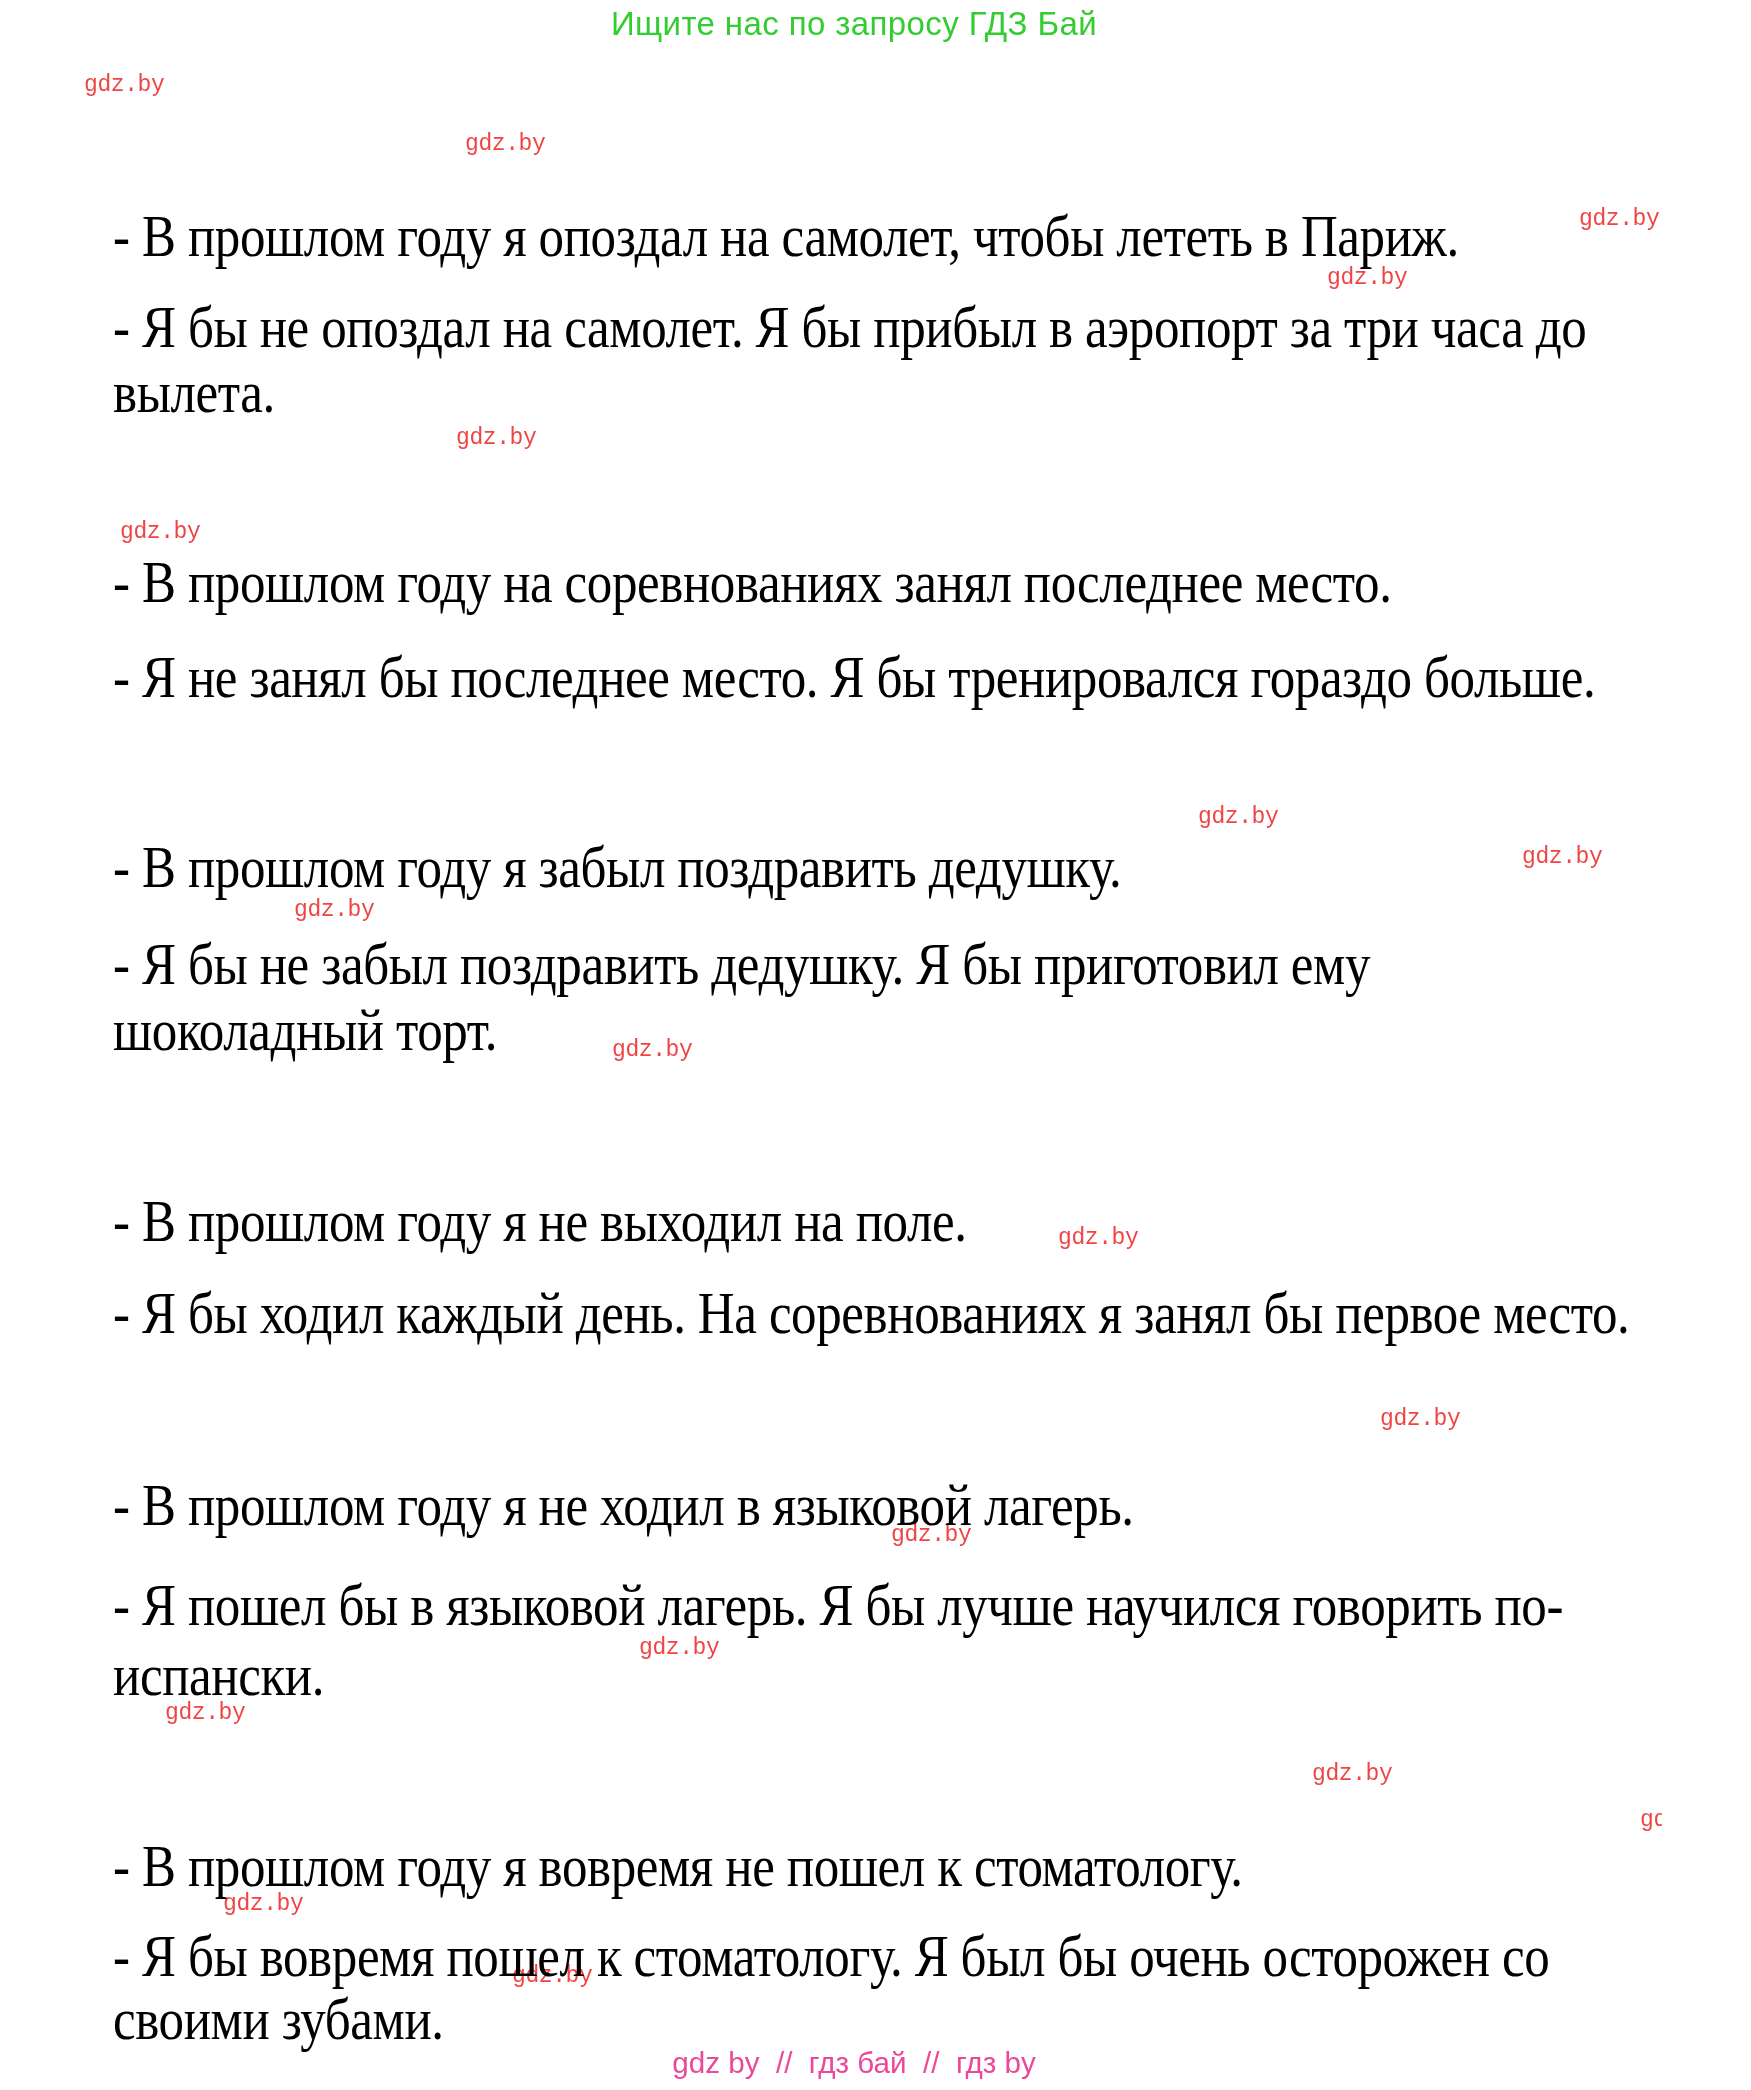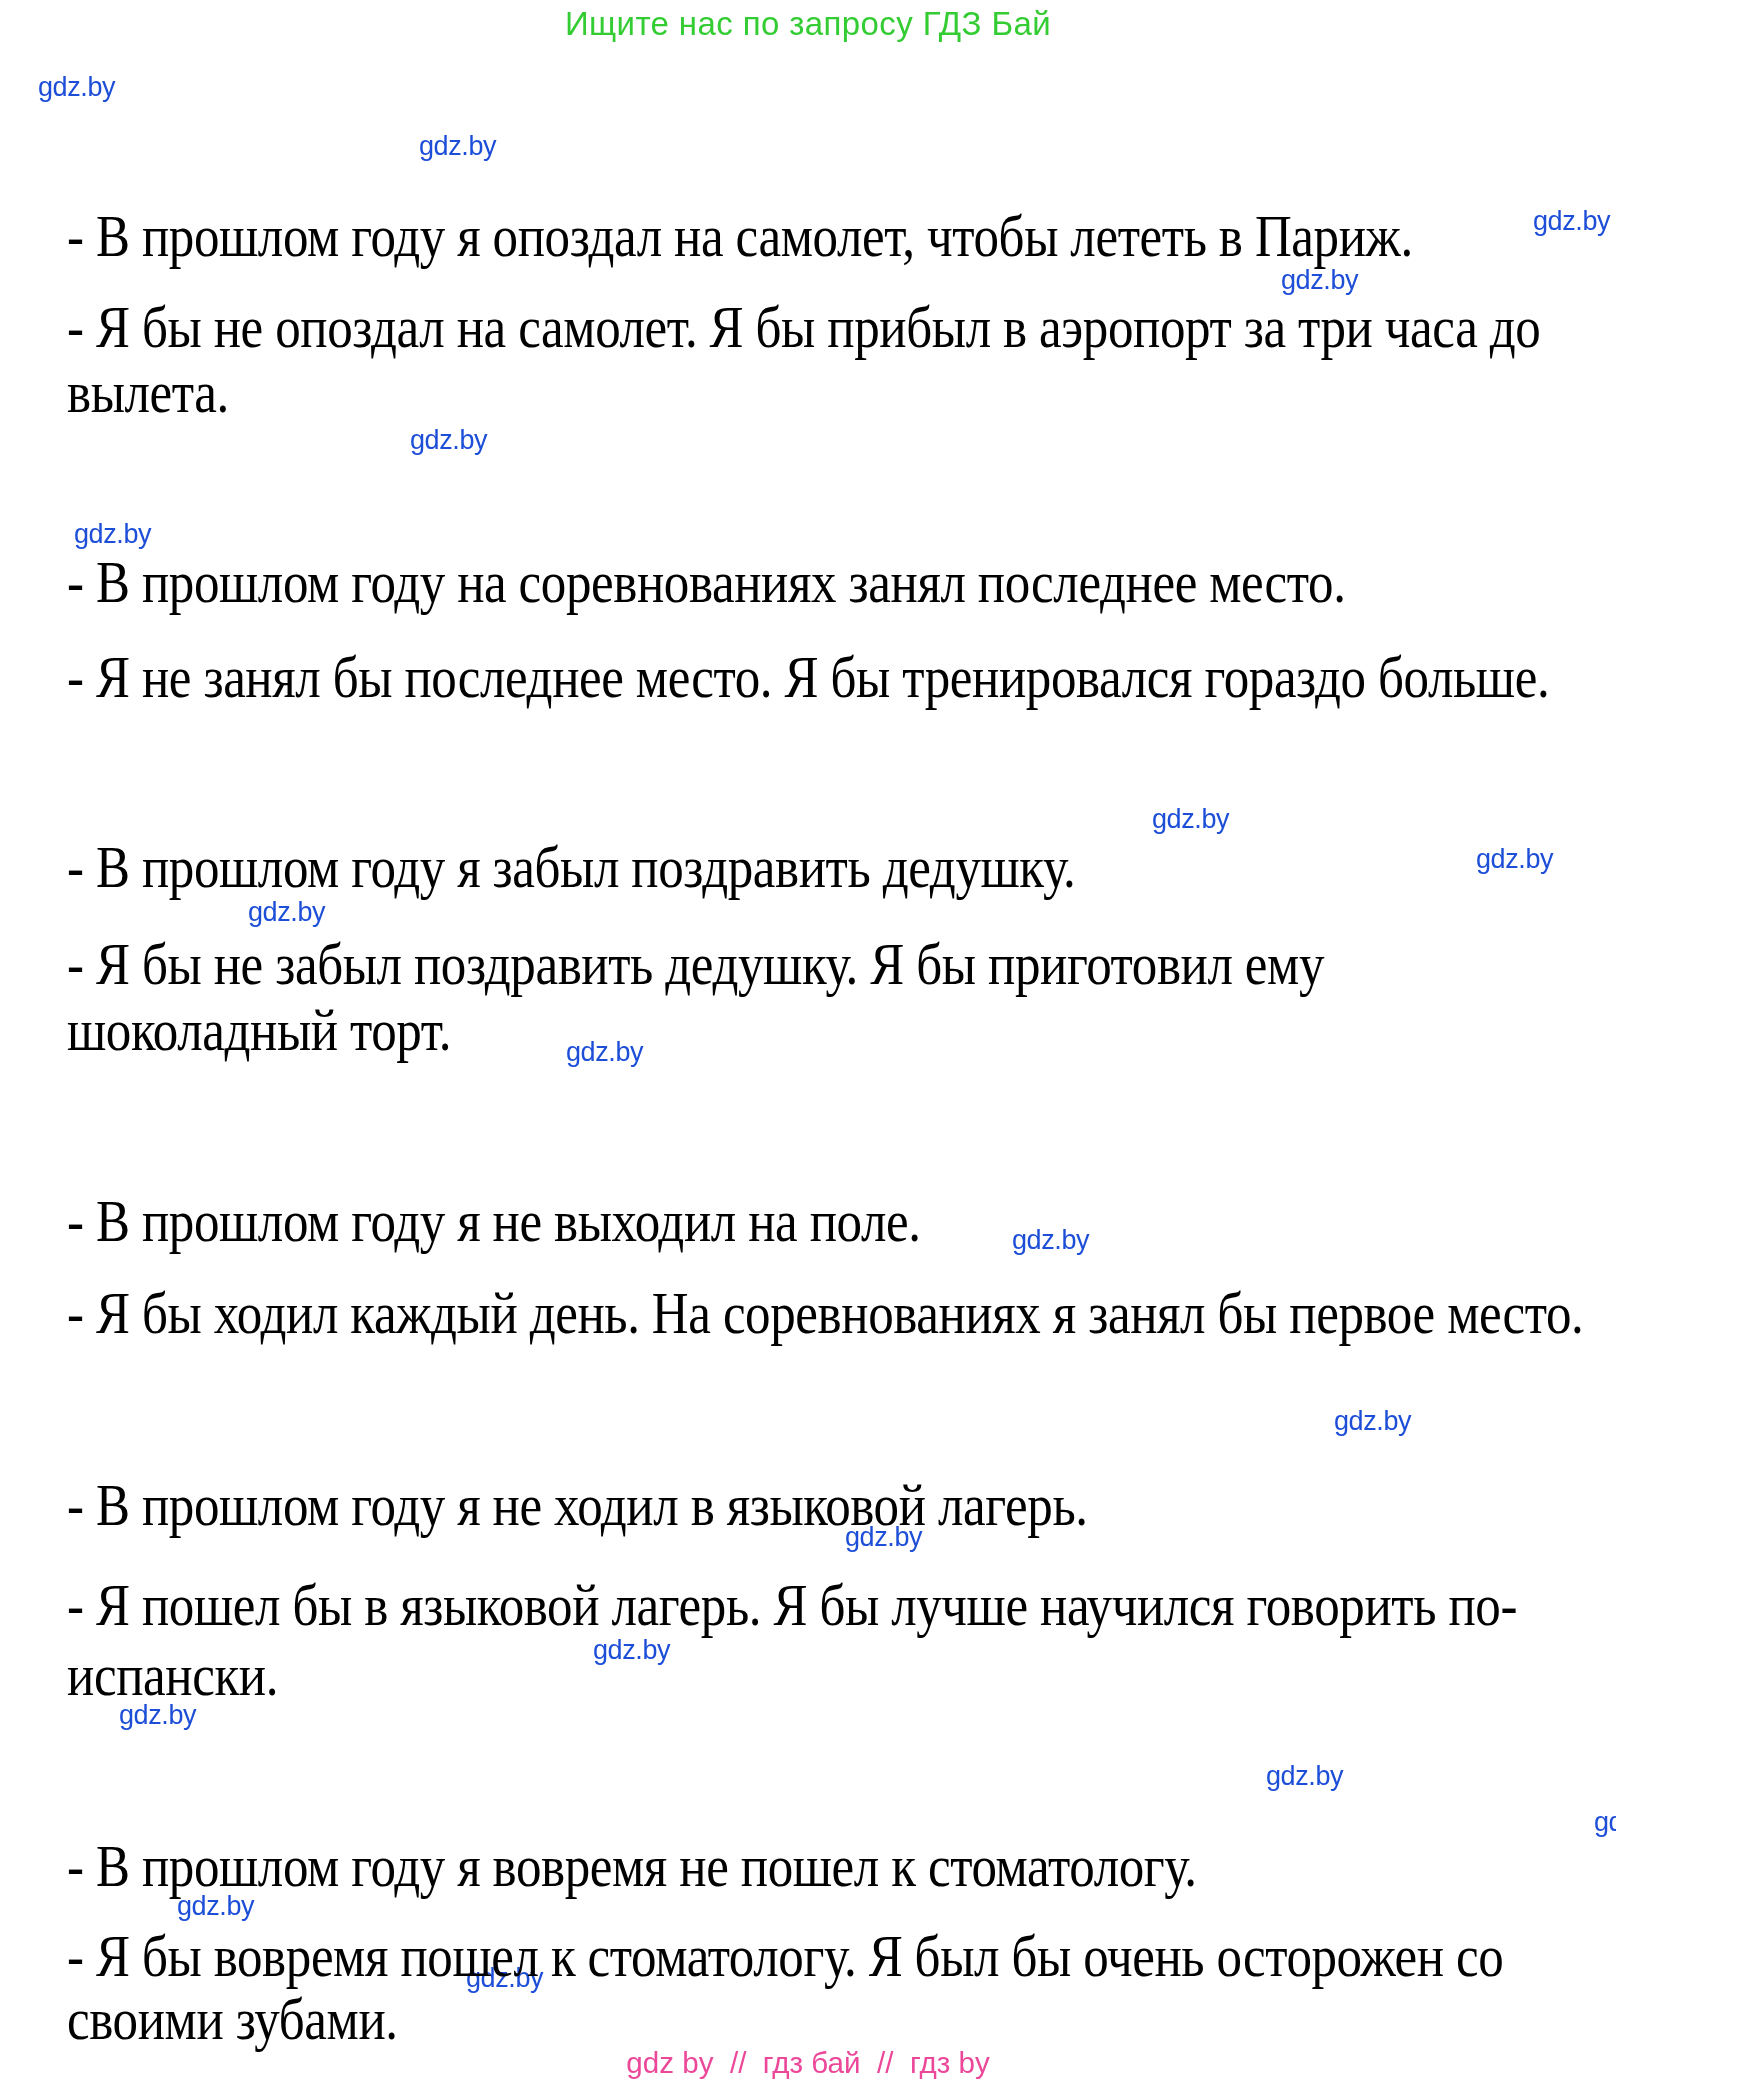--- a/index.html
+++ b/index.html
@@ -2,20 +2,21 @@
 <html style="font-size:14.3px"><head>
 <meta charset="utf-8">
 <style>
   html, body { margin: 0; padding: 0; background: #ffffff; }
   .page {
     position: relative;
     width: 1616px;
     height: 2090px;
     background: #ffffff;
     overflow: hidden;
+    margin-left: 46px;
   }
   .promo-header {
     position: absolute;
     left: 0; right: 0;
     top: 5.4px;
     text-align: center;
     font-family: "Liberation Sans", "DejaVu Sans", sans-serif;
     font-size: 33px;
     font-weight: 500;
     letter-spacing: 0.4px;
@@ -27,23 +28,23 @@
     color: #000000;
     font-family: "Liberation Serif", "DejaVu Serif", serif;
     font-size: 51px;
     letter-spacing: -0.4px;
     transform: scaleY(1.18);
     transform-origin: left top;
   }
   .watermark {
     position: absolute;
     white-space: nowrap;
-    color: #1d4ed8;
-    font-family: Liberation Sans, sans-serif;
-    font-size: 27px;
+    color: #ef4444;
+    font-family: Liberation Mono, monospace;
+    font-size: 23px;
     letter-spacing: -0.4px;
   }
   .page-footer {
     position: absolute;
     left: 0; right: 0;
     top: 2046px;
     text-align: center;
     font-family: "Liberation Sans", "DejaVu Sans", sans-serif;
     font-size: 29.6px;
     white-space: pre;

